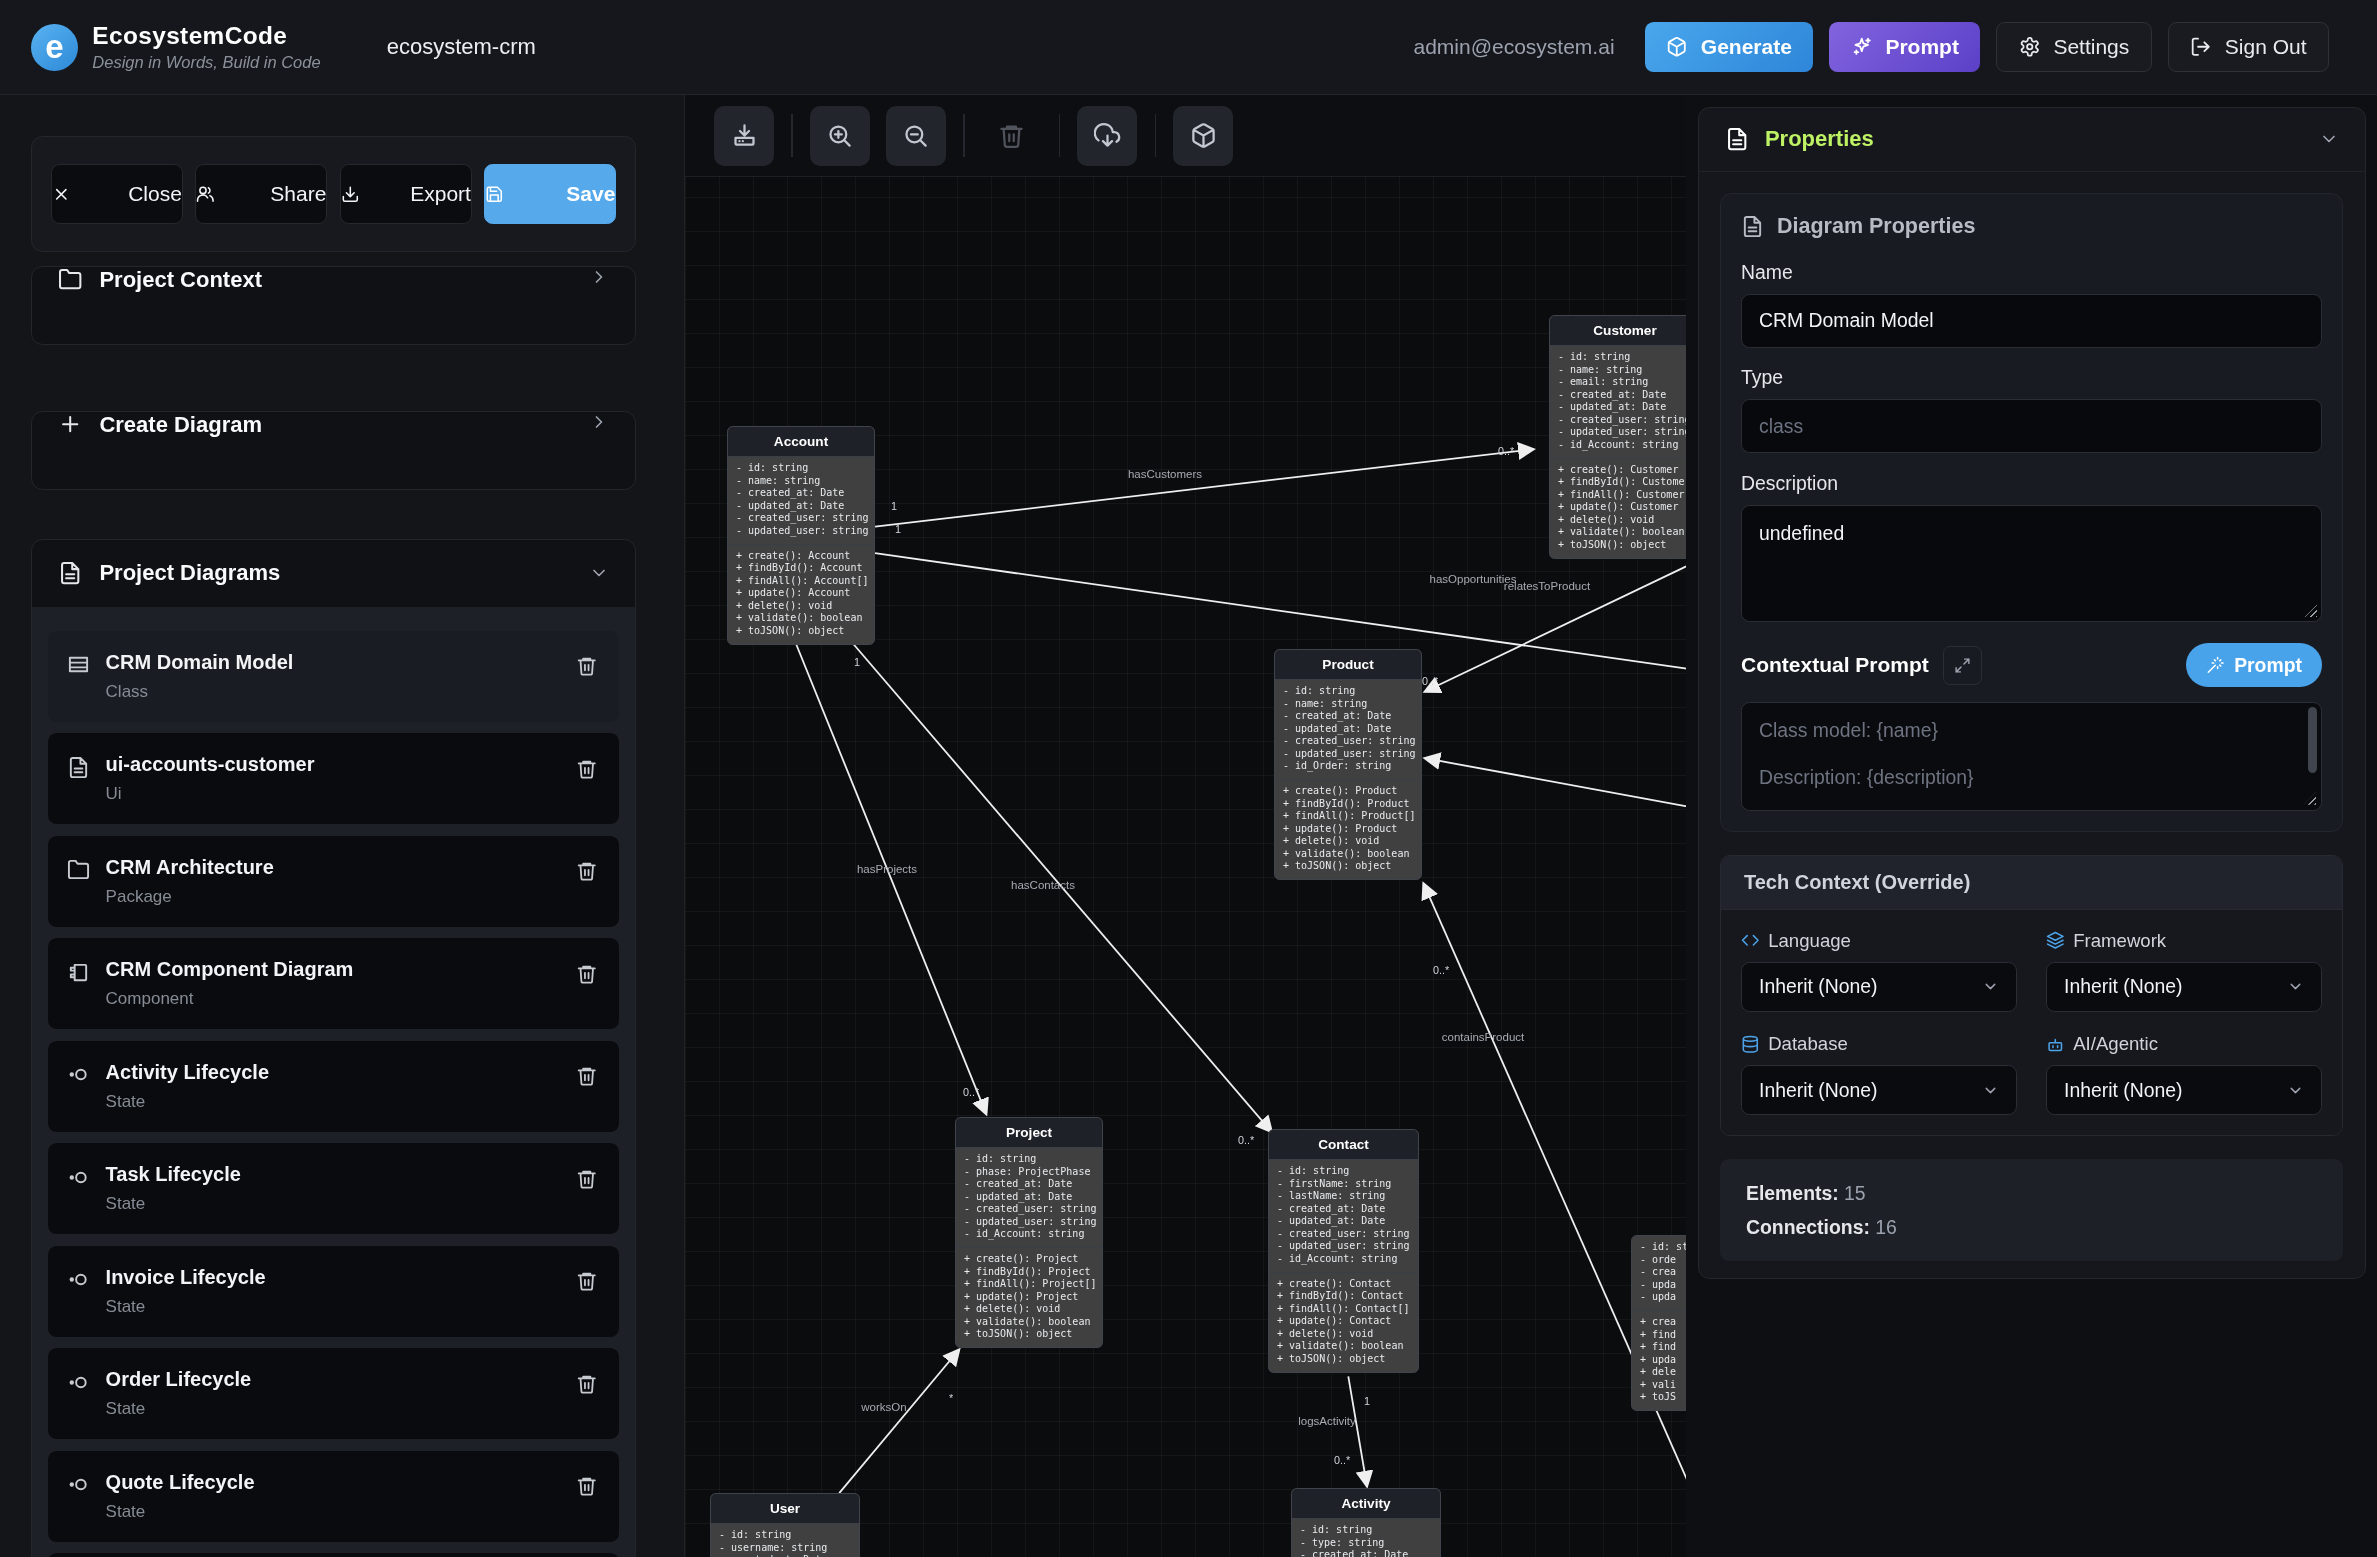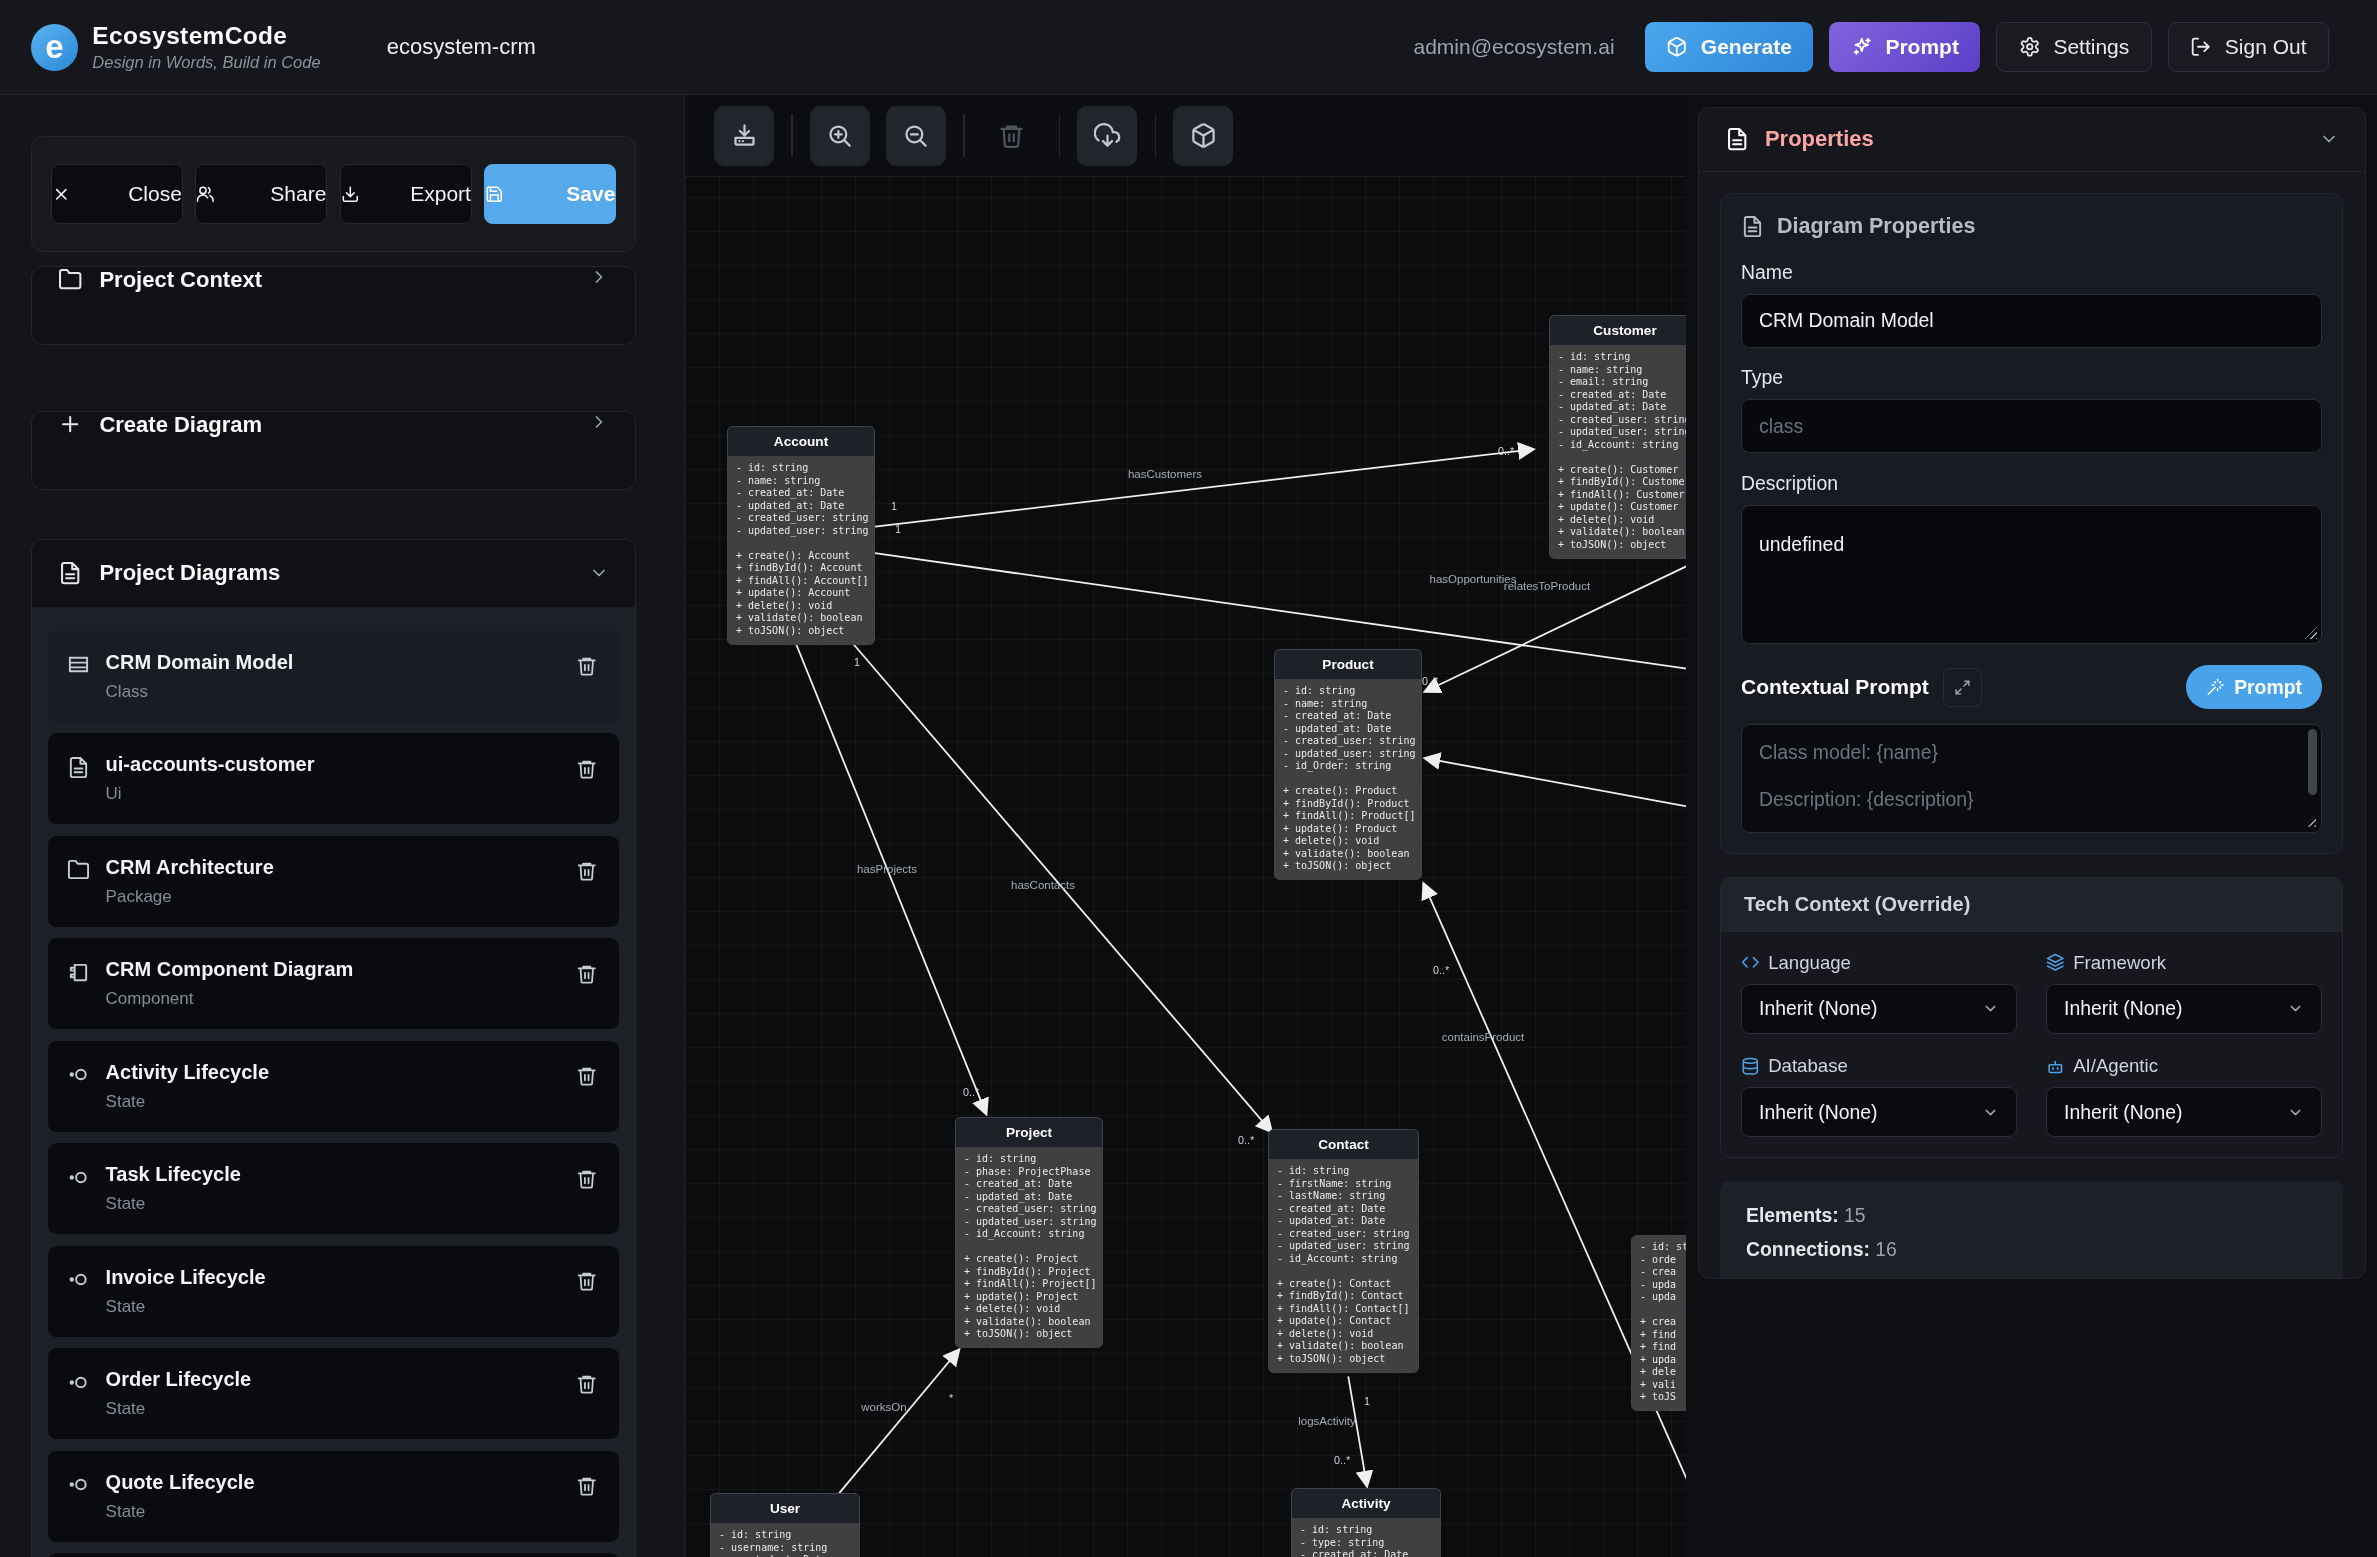--- a/index.html
+++ b/index.html
@@ -50,31 +50,31 @@
   .class-box{position:absolute;background:#404040;border:1.1px solid #40444d;border-radius:5.7px;font-family:"DejaVu Sans Mono",monospace;font-size:10px;color:#e8eaed;overflow:hidden;cursor:grab}
   .cb-header{background:#1e2128;border-bottom:0.7px solid #3a3e46;text-align:center;font-family:"Liberation Sans",sans-serif;font-weight:700;font-size:13.6px;color:#fff;height:30px;line-height:30px}
   .cb-sec{padding:5px 0 6.5px 8px;line-height:12.5px;white-space:pre}
   .cb-sec + .cb-sec{border-top:0.7px solid #3a3e46}
   .edge-label{position:absolute;transform:translate(-50%,-50%);font-size:11.5px;color:#a6abb3;white-space:nowrap}
   .edge-mult{position:absolute;transform:translate(-50%,-50%);font-size:10.8px;color:#d2d5da;white-space:nowrap}
   
   .panel{position:absolute;top:95px;right:0;width:691px;bottom:0;background:#0e0f13;padding:11.5px;z-index:40}
   .panel-card{background:#15171d;border:0.7px solid #24262c;border-radius:11.5px;height:1172px;overflow:hidden;display:flex;flex-direction:column}
   .panel-header{display:flex;align-items:center;padding:18.6px 26px;border-bottom:0.7px solid #22242a;flex:0 0 auto}
-  .panel-title{font-size:22px;font-weight:600;color:#fca5a5;margin-left:16px}
+  .panel-title{font-size:22px;font-weight:600;color:#bef264;margin-left:16px}
   .panel-content{padding:21.5px}
   .dp-card{background:#191b22;border:0.7px solid #23262c;border-radius:11.5px;padding:20px}
   .dp-head{display:flex;align-items:center;color:#b7bcc4;margin-bottom:21.5px}
   .dp-head .t{font-size:21.5px;font-weight:600;margin-left:13px}
   .fld-label{font-size:19.4px;color:#e5e7eb;margin-bottom:10px}
   .fld-gap{margin-top:18.6px}
   .inp{width:100%;height:54px;background:#08090c;border:0.7px solid #2b2e35;border-radius:8.6px;color:#f3f4f6;font-size:19.4px;padding:0 17px;font-family:inherit;outline:none}
   .inp::placeholder{color:#6b7280}
   .ta-wrap{position:relative}
-  textarea.inp{height:139px;padding-top:27px;resize:none;display:block}
+  textarea.inp{height:117px;padding-top:16px;resize:none;display:block}
   .rz{position:absolute;right:5px;bottom:5px;width:12.2px;height:12.2px;background:repeating-linear-gradient(135deg,transparent 0 2.9px,#9aa0a8 2.9px 4.3px);clip-path:polygon(100% 0,100% 100%,0 100%)}
   .cp-row{display:flex;align-items:center;margin-top:21.5px;margin-bottom:14.3px}
   .cp-label{font-size:21px;font-weight:700;color:#fff}
   .cp-expand{width:39px;height:39px;border:0.7px solid #2b2e35;border-radius:7.2px;background:transparent;color:#9ca3af;display:flex;align-items:center;justify-content:center;margin-left:14.3px;cursor:pointer}
   .cp-prompt-btn{margin-left:auto;display:flex;align-items:center;gap:9.3px;background:#49a3ea;border:none;border-radius:716px;height:44px;padding:0 20px;color:#fff;font-size:19.4px;font-weight:600;cursor:pointer;font-family:inherit}
   .cp-box{position:relative;background:#0a0b0e;border:0.7px solid #2b2e35;border-radius:8.6px;height:109px;overflow:hidden;padding:4.3px 17px}
   .cp-line{font-size:19.4px;color:#6d7380;line-height:47px;white-space:nowrap}
   .cp-scroll{position:absolute;right:3.6px;top:4.3px;width:9.3px;height:66px;background:#3f444d;border-radius:5px}
   .tech-card{margin-top:23px;border:0.7px solid #262931;border-radius:10px;overflow:hidden}
   .tech-head{height:54px;background:#20232b;border-bottom:0.7px solid #262931;display:flex;align-items:center;padding:0 23px;font-size:20px;font-weight:600;color:#d1d5db}

